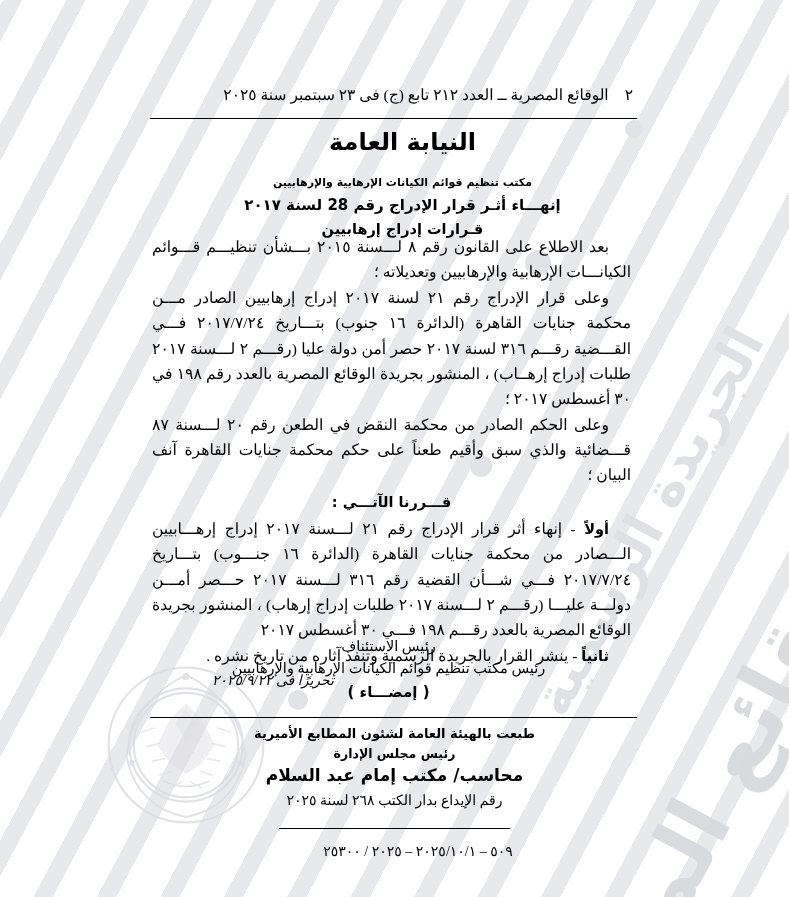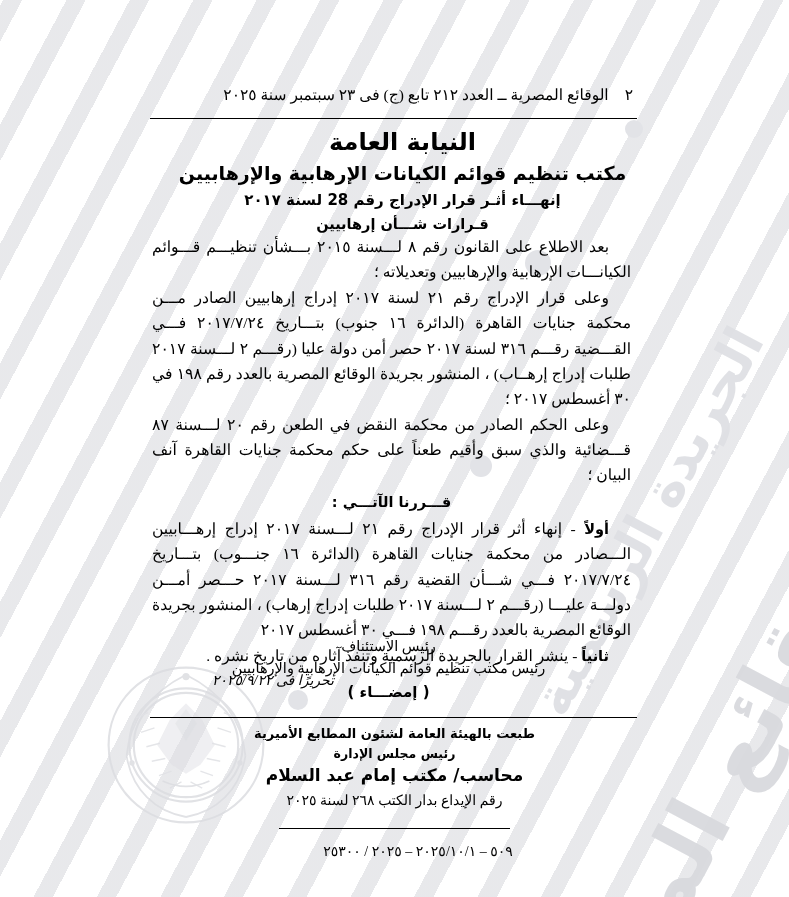--- a/index.html
+++ b/index.html
@@ -116,23 +116,23 @@
     text-align: center;
     font-family: "DejaVu Sans", "Liberation Sans", sans-serif;
   }
   .t-main {
     font-size: 24px;
     font-weight: bold;
     letter-spacing: 0px;
     line-height: 1.22;
   }
   .t-office {
-    font-size: 19px;
-    font-weight: bold;
-    margin-top: 4px;
+    font-size: 11px;
+    font-weight: bold;
+    margin-top: 19px;
     line-height: 1.3;
   }
   .t-subject {
     font-size: 15px;
     font-weight: bold;
     margin-top: 5px;
     line-height: 1.3;
   }
   .t-kind {
     font-size: 14.5px;
@@ -282,21 +282,21 @@
     <div class="running-head">
       <span class="page-no">٢</span>
       <span class="head-text">الوقائع المصرية ــ العدد ٢١٢ تابع (ج) فى ٢٣ سبتمبر سنة ٢٠٢٥</span>
     </div>
     <div class="rule rule-top"></div>
 
     <div class="titles">
       <div class="t-main">النيابة العامة</div>
       <div class="t-office">مكتب تنظيم قوائم الكيانات الإرهابية والإرهابيين</div>
       <div class="t-subject">إنهـــاء أثـر قرار الإدراج رقم 28 لسنة ٢٠١٧</div>
-      <div class="t-kind">قـرارات شـــأن إرهابيين</div>
+      <div class="t-kind">قـرارات إدراج إرهابيين</div>
     </div>
 
     <div class="body-block">
       <p class="para">بعد الاطلاع على القانون رقم ٨ لـــسنة ٢٠١٥ بـــشأن تنظيـــم قـــوائم الكيانـــات الإرهابية والإرهابيين وتعديلاته ؛</p>
       <p class="para">وعلى قرار الإدراج رقم ٢١ لسنة ٢٠١٧ إدراج إرهابيين الصادر مـــن محكمة جنايات القاهرة (الدائرة ١٦ جنوب) بتـــاريخ ٢٠١٧/٧/٢٤ فـــي القـــضية رقـــم ٣١٦ لسنة ٢٠١٧ حصر أمن دولة عليا (رقـــم ٢ لـــسنة ٢٠١٧ طلبات إدراج إرهــاب) ، المنشور بجريدة الوقائع المصرية بالعدد رقم ١٩٨ في ٣٠ أغسطس ٢٠١٧ ؛</p>
       <p class="para">وعلى الحكم الصادر من محكمة النقض في الطعن رقم ٢٠ لـــسنة ٨٧ قـــضائية والذي سبق وأقيم طعناً على حكم محكمة جنايات القاهرة آنف البيان ؛</p>
 
       <p class="decide-line">قـــررنا الآتـــي :</p>
 
       <p class="para">

